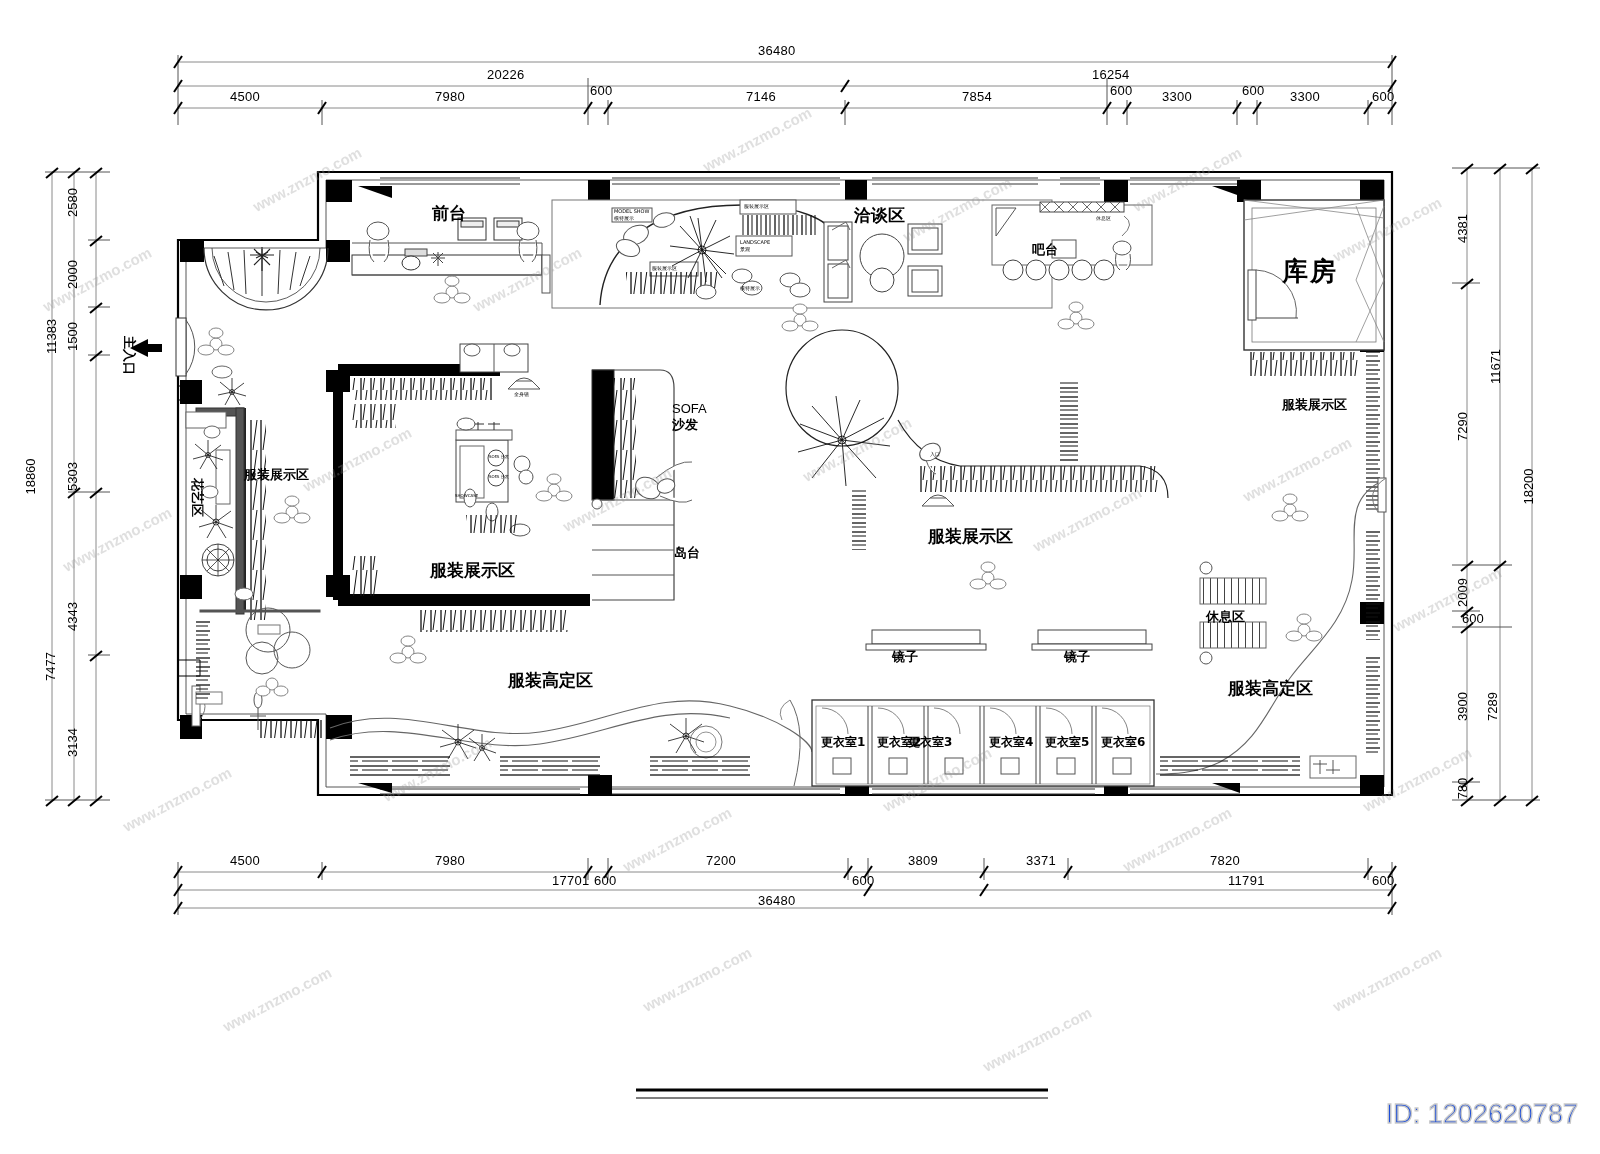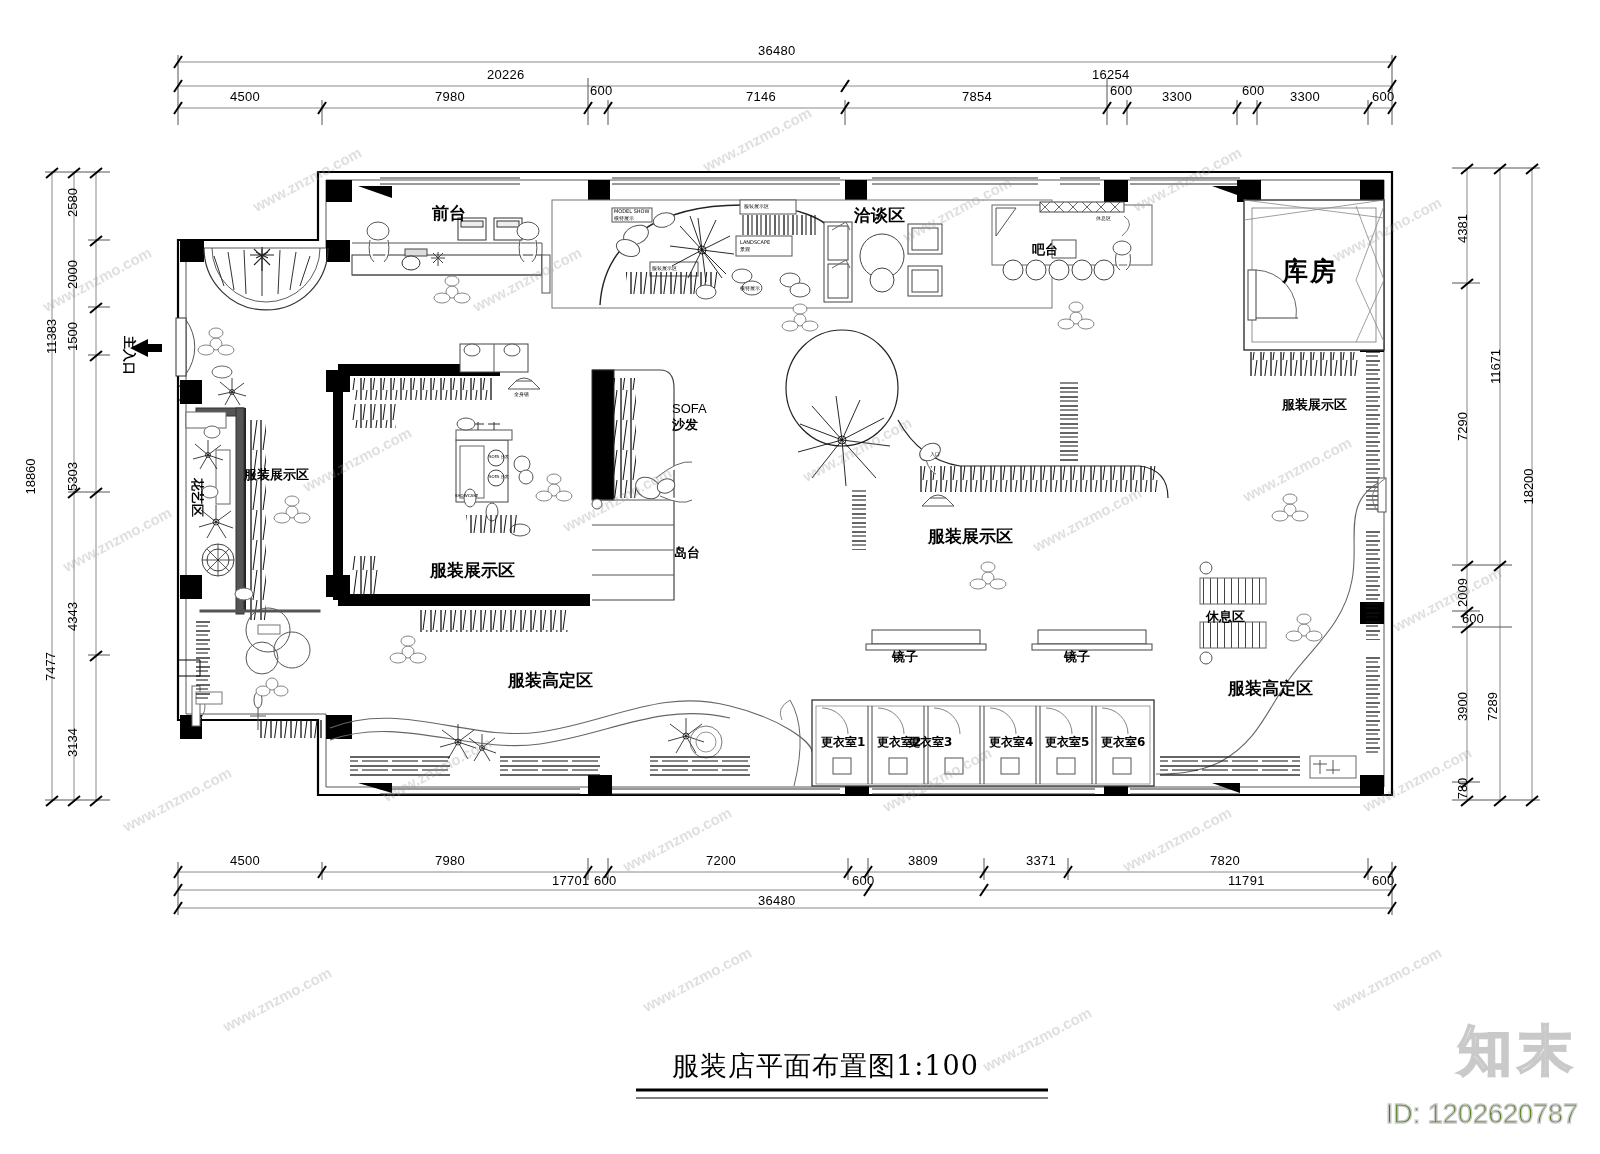--- a/index.html
+++ b/index.html
@@ -20,21 +20,21 @@
   .title{font-size:27px;font-family:"DejaVu Serif","Liberation Serif",serif;letter-spacing:1px;}
   .fit{font-size:12px;font-weight:bold;font-family:"DejaVu Sans",sans-serif;}
 
   .wm{position:absolute;color:rgba(150,150,150,.30);font-size:15px;
       font-family:"Liberation Sans",sans-serif;white-space:nowrap;
       transform:rotate(-28deg);transform-origin:left top;pointer-events:none;
       font-weight:bold;}
   .logo{position:absolute;right:22px;bottom:66px;font-size:54px;font-weight:bold;
         color:#fff;-webkit-text-stroke:2px #c9c9c9;font-family:"DejaVu Sans",sans-serif;
         letter-spacing:6px;}
-  .idtxt{position:absolute;right:22px;bottom:24px;font-size:27px;color:#4d7c0f;
+  .idtxt{position:absolute;right:22px;bottom:24px;font-size:27px;color:#1d4ed8;
         -webkit-text-stroke:1.4px #c9c9c9;font-family:"Liberation Sans",sans-serif;}
 </style>
 </head>
 <body>
 
 <div class="stage">
 
 <svg viewBox="0 0 1600 1154">
   <defs>
 
@@ -844,21 +844,20 @@
 <div class="lbl tiny" style="left:1096px;top:216px;">休息区</div>
 <div class="lbl tiny" style="left:930px;top:452px;">入口</div>
 
 <div class="lbl fit" style="left:821px;top:736px;">更衣室1</div>
 <div class="lbl fit" style="left:877px;top:736px;">更衣室2</div>
 <div class="lbl fit" style="left:884px;top:736px;margin-left:24px;">更衣室3</div>
 <div class="lbl fit" style="left:989px;top:736px;">更衣室4</div>
 <div class="lbl fit" style="left:1045px;top:736px;">更衣室5</div>
 <div class="lbl fit" style="left:1101px;top:736px;">更衣室6</div>
 
-<div class="lbl title" style="left:672px;top:1052px;">服装店平面布置图1:100</div>
 
 <div class="wm" style="left:40px;top:300px;">www.znzmo.com</div>
 <div class="wm" style="left:250px;top:200px;">www.znzmo.com</div>
 <div class="wm" style="left:470px;top:300px;">www.znzmo.com</div>
 <div class="wm" style="left:700px;top:160px;">www.znzmo.com</div>
 <div class="wm" style="left:900px;top:230px;">www.znzmo.com</div>
 <div class="wm" style="left:1130px;top:200px;">www.znzmo.com</div>
 <div class="wm" style="left:1330px;top:250px;">www.znzmo.com</div>
 <div class="wm" style="left:60px;top:560px;">www.znzmo.com</div>
 <div class="wm" style="left:300px;top:480px;">www.znzmo.com</div>
@@ -871,16 +870,15 @@
 <div class="wm" style="left:620px;top:860px;">www.znzmo.com</div>
 <div class="wm" style="left:880px;top:800px;">www.znzmo.com</div>
 <div class="wm" style="left:1120px;top:860px;">www.znzmo.com</div>
 <div class="wm" style="left:1360px;top:800px;">www.znzmo.com</div>
 <div class="wm" style="left:220px;top:1020px;">www.znzmo.com</div>
 <div class="wm" style="left:640px;top:1000px;">www.znzmo.com</div>
 <div class="wm" style="left:980px;top:1060px;">www.znzmo.com</div>
 <div class="wm" style="left:1330px;top:1000px;">www.znzmo.com</div>
 <div class="wm" style="left:1390px;top:620px;">www.znzmo.com</div>
 
-<div class="logo">知末</div>
 <div class="idtxt">ID: 1202620787</div>
 
 </div>
 
 </body></html>

